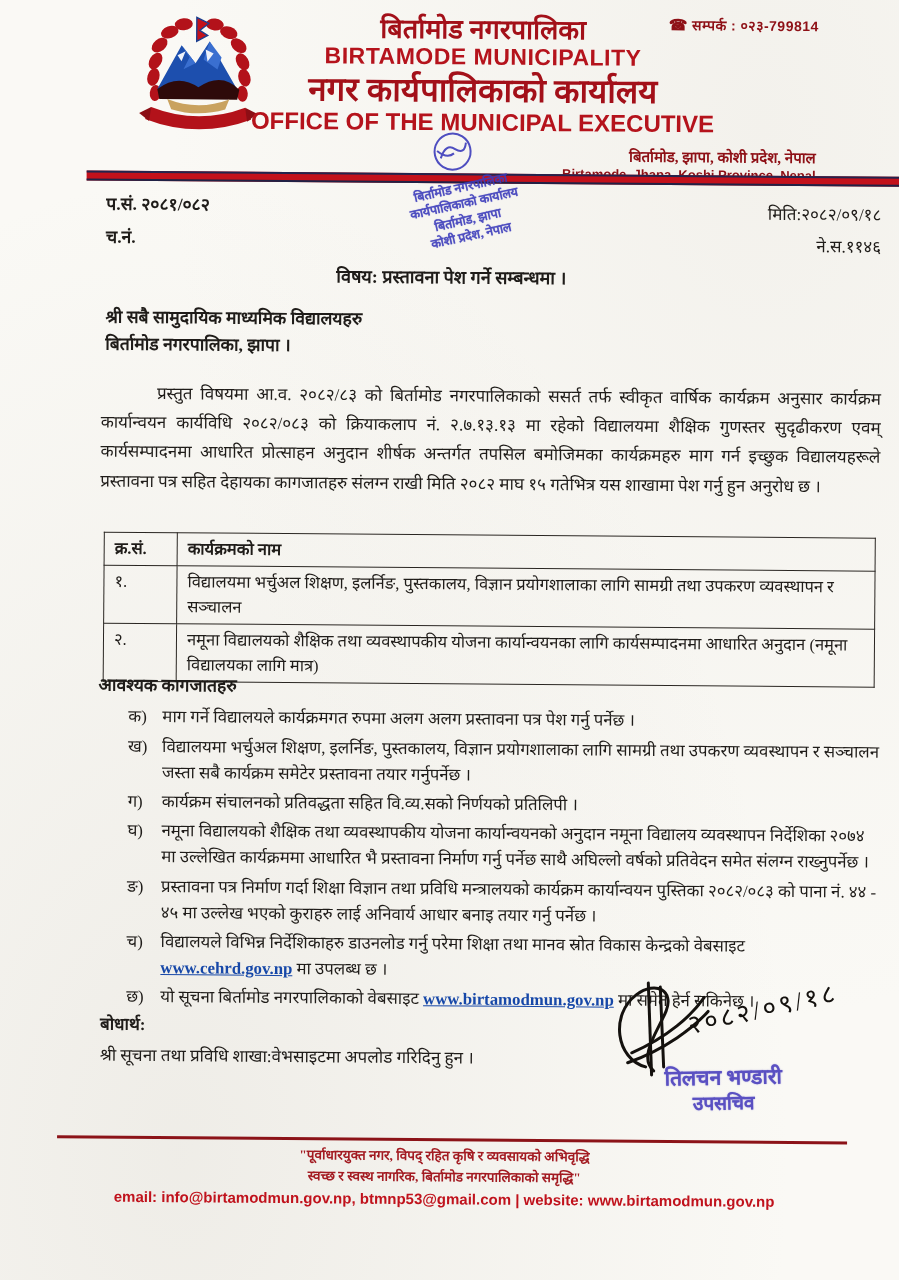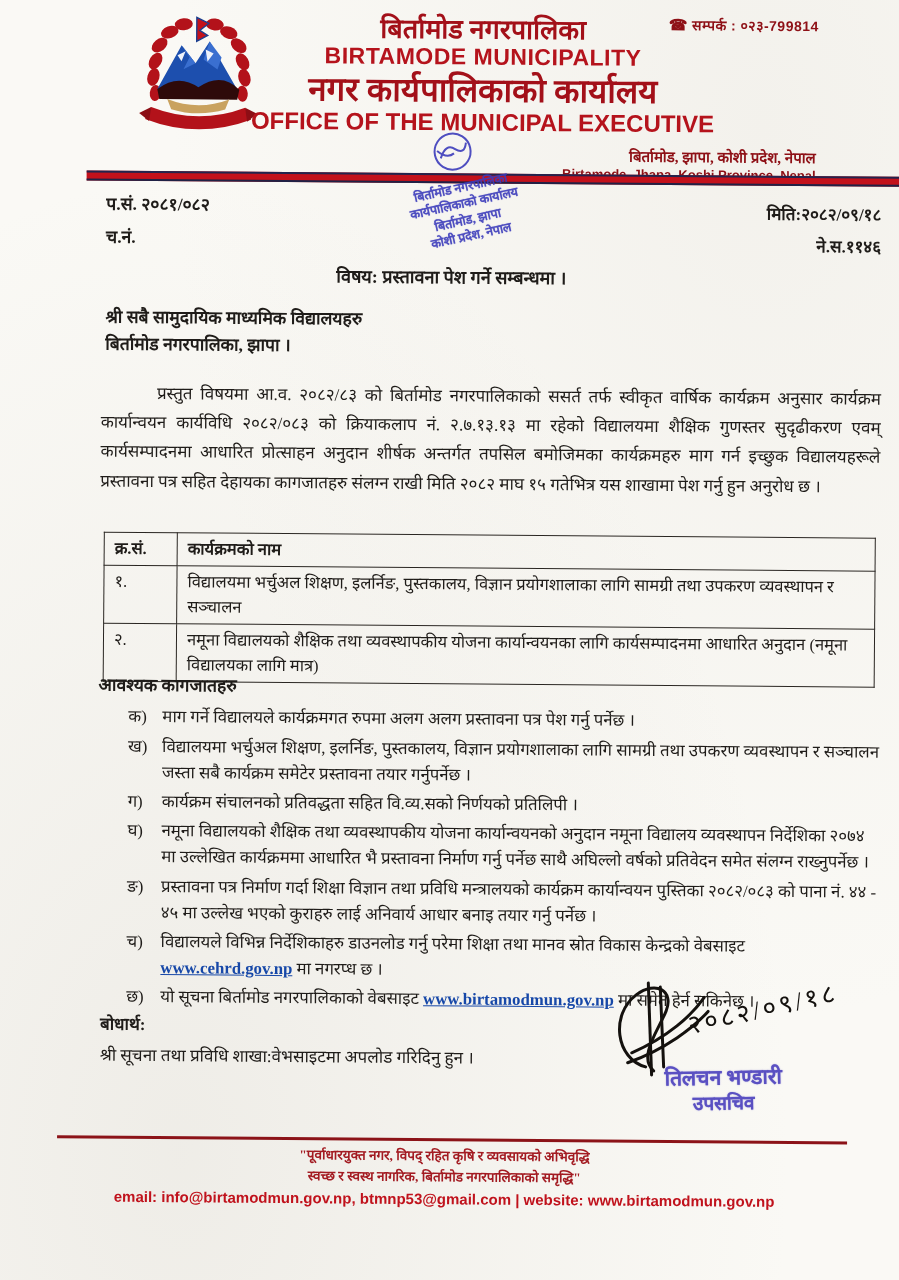--- a/index.html
+++ b/index.html
@@ -38,21 +38,21 @@
 
   
   .stamp-top{position:absolute;left:372px;top:126px;width:178px;height:148px;
     transform:rotate(-13deg);color:#3c3cbb;opacity:.9;text-align:center;
     font-weight:bold;font-size:12.5px;line-height:1.3;pointer-events:none;}
   .stamp-top svg{display:block;margin:0 auto 1px auto;}
   .stamp-top .sline{white-space:nowrap;text-shadow:0 0 1px rgba(60,60,187,.6);}
 
   
   .refblock{position:absolute;top:190px;left:104px;font-size:17.5px;font-weight:bold;line-height:1.9;}
-  .dateblock{position:absolute;top:196px;right:20px;text-align:right;font-size:17px;font-weight:bold;line-height:1.9;}
+  .dateblock{position:absolute;top:196px;right:20px;text-align:right;font-size:17px;font-weight:normal;line-height:1.9;}
 
   .subject{position:absolute;top:264px;left:0;right:0;text-align:center;font-weight:bold;font-size:18px;}
 
   .addressee{position:absolute;top:306px;left:104px;font-size:17.5px;font-weight:bold;line-height:1.55;}
 
   .para{position:absolute;top:381px;left:100px;width:780px;font-size:17px;line-height:1.72;
     text-align:justify;text-indent:56px;}
 
   table.programs{position:absolute;top:534px;left:104px;width:772px;border-collapse:collapse;
     font-size:16.5px;}
@@ -219,21 +219,21 @@
           <span class="lbl">घ)</span>
           <span class="txt"><span>नमूना विद्यालयको शैक्षिक तथा व्यवस्थापकीय योजना कार्यान्वयनको अनुदान नमूना विद्यालय व्यवस्थापन निर्देशिका २०७४ मा उल्लेखित कार्यक्रममा आधारित भै प्रस्तावना निर्माण गर्नु पर्नेछ साथै अघिल्लो वर्षको प्रतिवेदन समेत संलग्न राख्नुपर्नेछ ।</span></span>
         </div>
         <div class="doc-item">
           <span class="lbl">ङ)</span>
           <span class="txt"><span>प्रस्तावना पत्र निर्माण गर्दा शिक्षा विज्ञान तथा प्रविधि मन्त्रालयको कार्यक्रम कार्यान्वयन पुस्तिका २०८२/०८३ को पाना नं. ४४ - ४५ मा उल्लेख भएको कुराहरु लाई अनिवार्य आधार बनाइ तयार गर्नु पर्नेछ ।</span></span>
         </div>
         <div class="doc-item">
           <span class="lbl">च)</span>
           <span class="txt">
-            <span>विद्यालयले विभिन्न निर्देशिकाहरु डाउनलोड गर्नु परेमा शिक्षा तथा मानव स्रोत विकास केन्द्रको वेबसाइट </span><span class="weblink">www.cehrd.gov.np</span><span> मा नगरप्ध छ ।</span>
+            <span>विद्यालयले विभिन्न निर्देशिकाहरु डाउनलोड गर्नु परेमा शिक्षा तथा मानव स्रोत विकास केन्द्रको वेबसाइट </span><span class="weblink">www.cehrd.gov.np</span><span> मा उपलब्ध छ ।</span>
           </span>
         </div>
         <div class="doc-item">
           <span class="lbl">छ)</span>
           <span class="txt">
             <span>यो सूचना बिर्तामोड नगरपालिकाको वेबसाइट </span><span class="weblink">www.birtamodmun.gov.np</span><span> मा समेत हेर्न सकिनेछ ।</span>
           </span>
         </div>
 
       </div>

